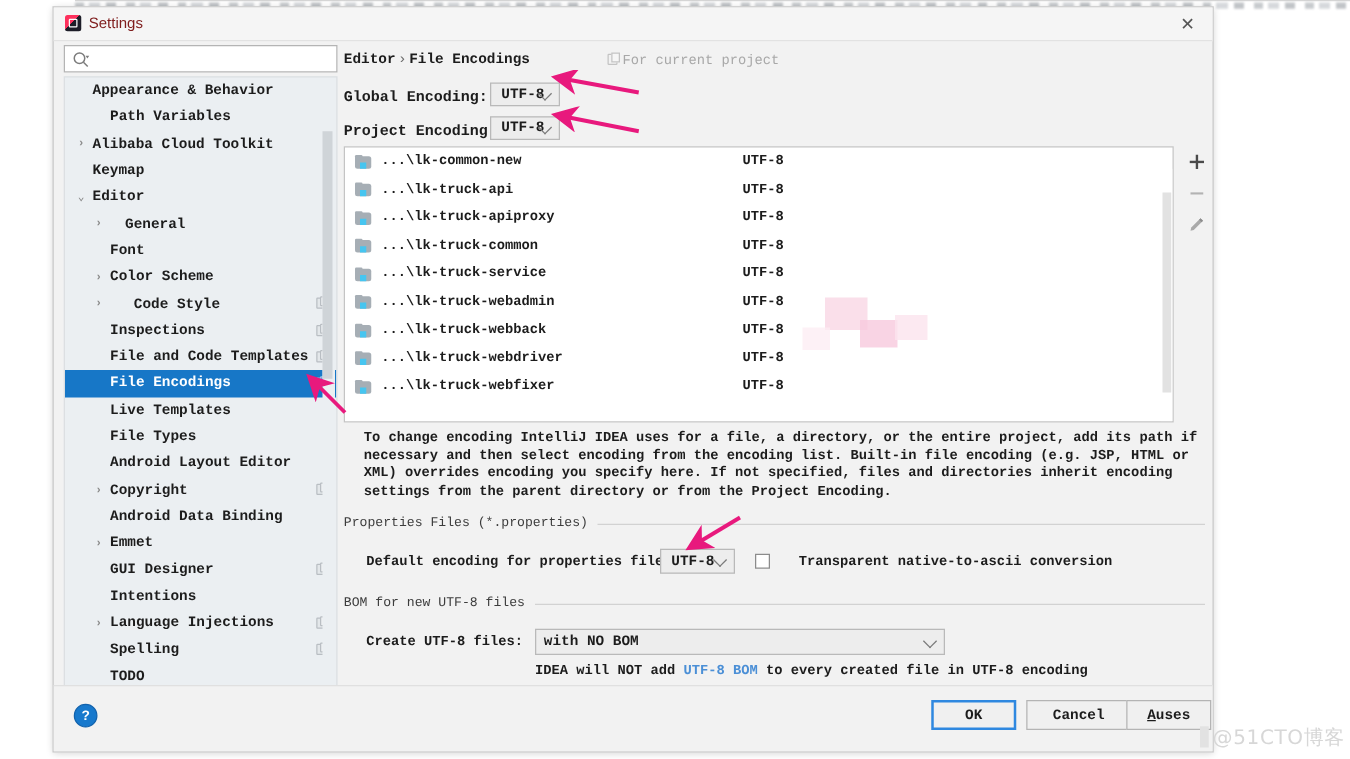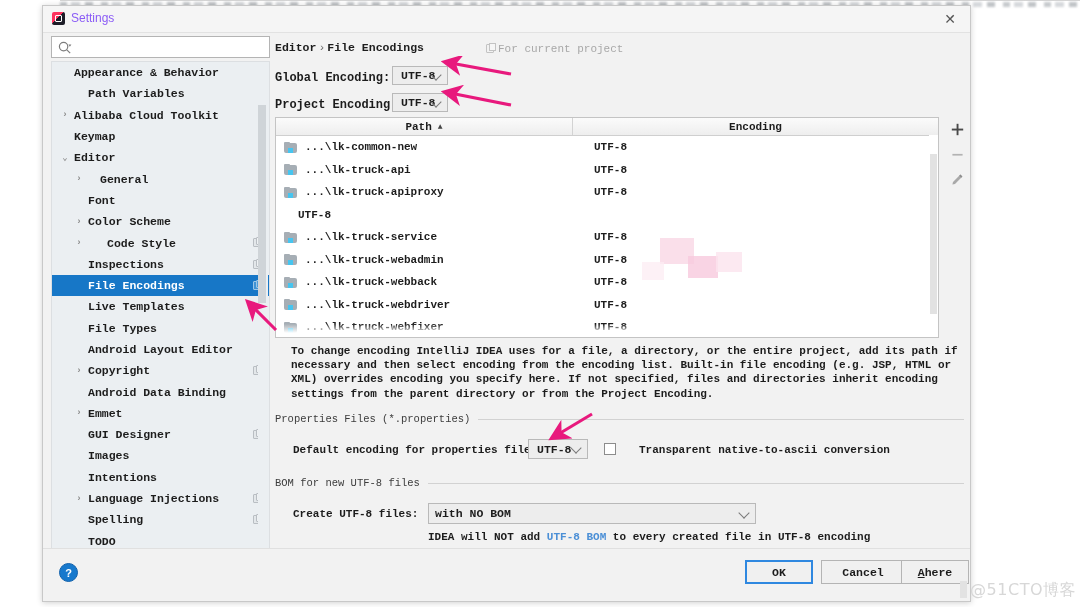--- a/index.html
+++ b/index.html
@@ -49,21 +49,21 @@
   #title-icon {
     position:absolute; left:9px; top:6px; width:13px; height:13px;
     background: linear-gradient(135deg,#fe315d 0 45%, #1d1d28 45% 100%);
     border-radius: 2px;
   }
   #title-icon::after{
     content:""; position:absolute; left:3px; top:3px; width:7px;height:7px;
     border:1px solid #fff; box-sizing:border-box; border-radius:1px;
   }
   #title-text {
-    position:absolute; left:28px; top:5px; font-size: 12px; color:#8b5cf6;
+    position:absolute; left:28px; top:5px; font-size: 12px; color:#7f1d1d;
   }
   #close-btn {
     position:absolute; right:0px; top:0px; width:40px; height:26px;
     display:flex; align-items:center; justify-content:center;
     color:#555; font-size:14px; cursor:pointer;
   }
 
   
   #sidebar-wrap {
     position:absolute; left:8px; top:30px; width:219px; height:523px;
@@ -288,20 +288,24 @@
           </div>
           <div class="tree-item">
             <span class="arrow" style="left: 22px;">›</span>
             <span class="lbl" style="margin-left: 55px;">Code Style</span>
             <span class="copy-ic"></span>
           </div>
           <div class="tree-item">
             <span class="lbl" style="margin-left: 36px;">Inspections</span>
             <span class="copy-ic"></span>
           </div>
+          <div class="tree-item">
+            <span class="lbl" style="margin-left: 36px;">File and Code Templates</span>
+            <span class="copy-ic"></span>
+          </div>
           <div class="tree-item selected">
             <span class="lbl" style="margin-left: 36px;">File Encodings</span>
             <span class="copy-ic"></span>
           </div>
           <div class="tree-item">
             <span class="lbl" style="margin-left: 36px;">Live Templates</span>
           </div>
           <div class="tree-item">
             <span class="lbl" style="margin-left: 36px;">File Types</span>
           </div>
@@ -316,23 +320,20 @@
           <div class="tree-item">
             <span class="lbl" style="margin-left: 36px;">Android Data Binding</span>
           </div>
           <div class="tree-item">
             <span class="arrow" style="left: 22px;">›</span>
             <span class="lbl" style="margin-left: 36px;">Emmet</span>
           </div>
           <div class="tree-item">
             <span class="lbl" style="margin-left: 36px;">GUI Designer</span>
             <span class="copy-ic"></span>
-          </div>
-          <div class="tree-item">
-            <span class="lbl" style="margin-left: 36px;">Images</span>
           </div>
           <div class="tree-item">
             <span class="lbl" style="margin-left: 36px;">Intentions</span>
           </div>
           <div class="tree-item">
             <span class="arrow" style="left: 22px;">›</span>
             <span class="lbl" style="margin-left: 36px;">Language Injections</span>
             <span class="copy-ic"></span>
           </div>
           <div class="tree-item">
@@ -364,29 +365,20 @@
       <span class="chev"></span>
     </div>
 
     <div class="enc-row" style="top:62px;">Project Encoding:</div>
     <div class="combo" style="left:117px; top:57px; width:56px; height:19px;">
       <span class="cv">UTF-8</span>
       <span class="chev"></span>
     </div>
 
     <div id="table">
-      <div id="thead">
-        <div class="th path">
-          <span>Path</span>
-          <span class="sortarrow">▲</span>
-        </div>
-        <div class="th enc">
-          <span>Encoding</span>
-        </div>
-      </div>
       <div id="tbody">
           <div class="trow">
             <div class="c-path">
               <span class="folder-ic">
                 <span class="body"></span>
                 <span class="tab"></span>
                 <span class="dot"></span>
               </span>
               <span>...\lk-common-new</span>
             </div>
@@ -408,20 +400,28 @@
               <span class="folder-ic">
                 <span class="body"></span>
                 <span class="tab"></span>
                 <span class="dot"></span>
               </span>
               <span>...\lk-truck-apiproxy</span>
             </div>
             <div class="c-enc">UTF-8</div>
           </div>
           <div class="trow">
+            <div class="c-path">
+              <span class="folder-ic">
+                <span class="body"></span>
+                <span class="tab"></span>
+                <span class="dot"></span>
+              </span>
+              <span>...\lk-truck-common</span>
+            </div>
             <div class="c-enc">UTF-8</div>
           </div>
           <div class="trow">
             <div class="c-path">
               <span class="folder-ic">
                 <span class="body"></span>
                 <span class="tab"></span>
                 <span class="dot"></span>
               </span>
               <span>...\lk-truck-service</span>
@@ -533,21 +533,21 @@
       <rect x="12" y="44" width="22" height="18" fill="#fcecf3" opacity=".75"></rect>
     </svg>
   </div>
 
   <div id="footer">
     <div id="help-btn">?</div>
     <div class="dlg-btn primary" style="left:702px; width:68px;">OK</div>
     <div class="dlg-btn" style="left:778px; width:84px;">Cancel</div>
     <div class="dlg-btn" style="left:858px; width:68px;">
       <u>A</u>
-        <span>here</span>
+        <span>uses</span>
     </div>
   </div>
 </div>
 
 <svg class="arrow-svg" style="left:435px; top:56px; width:90px; height:26px;">
   <defs>
     <marker id="ah1" markerWidth="7" markerHeight="7" refX="5.6" refY="3.5" orient="auto">
       <path d="M0,0 L7,3.5 L0,7 L2,3.5 Z" fill="#e8197d"></path>
     </marker>
   </defs>

